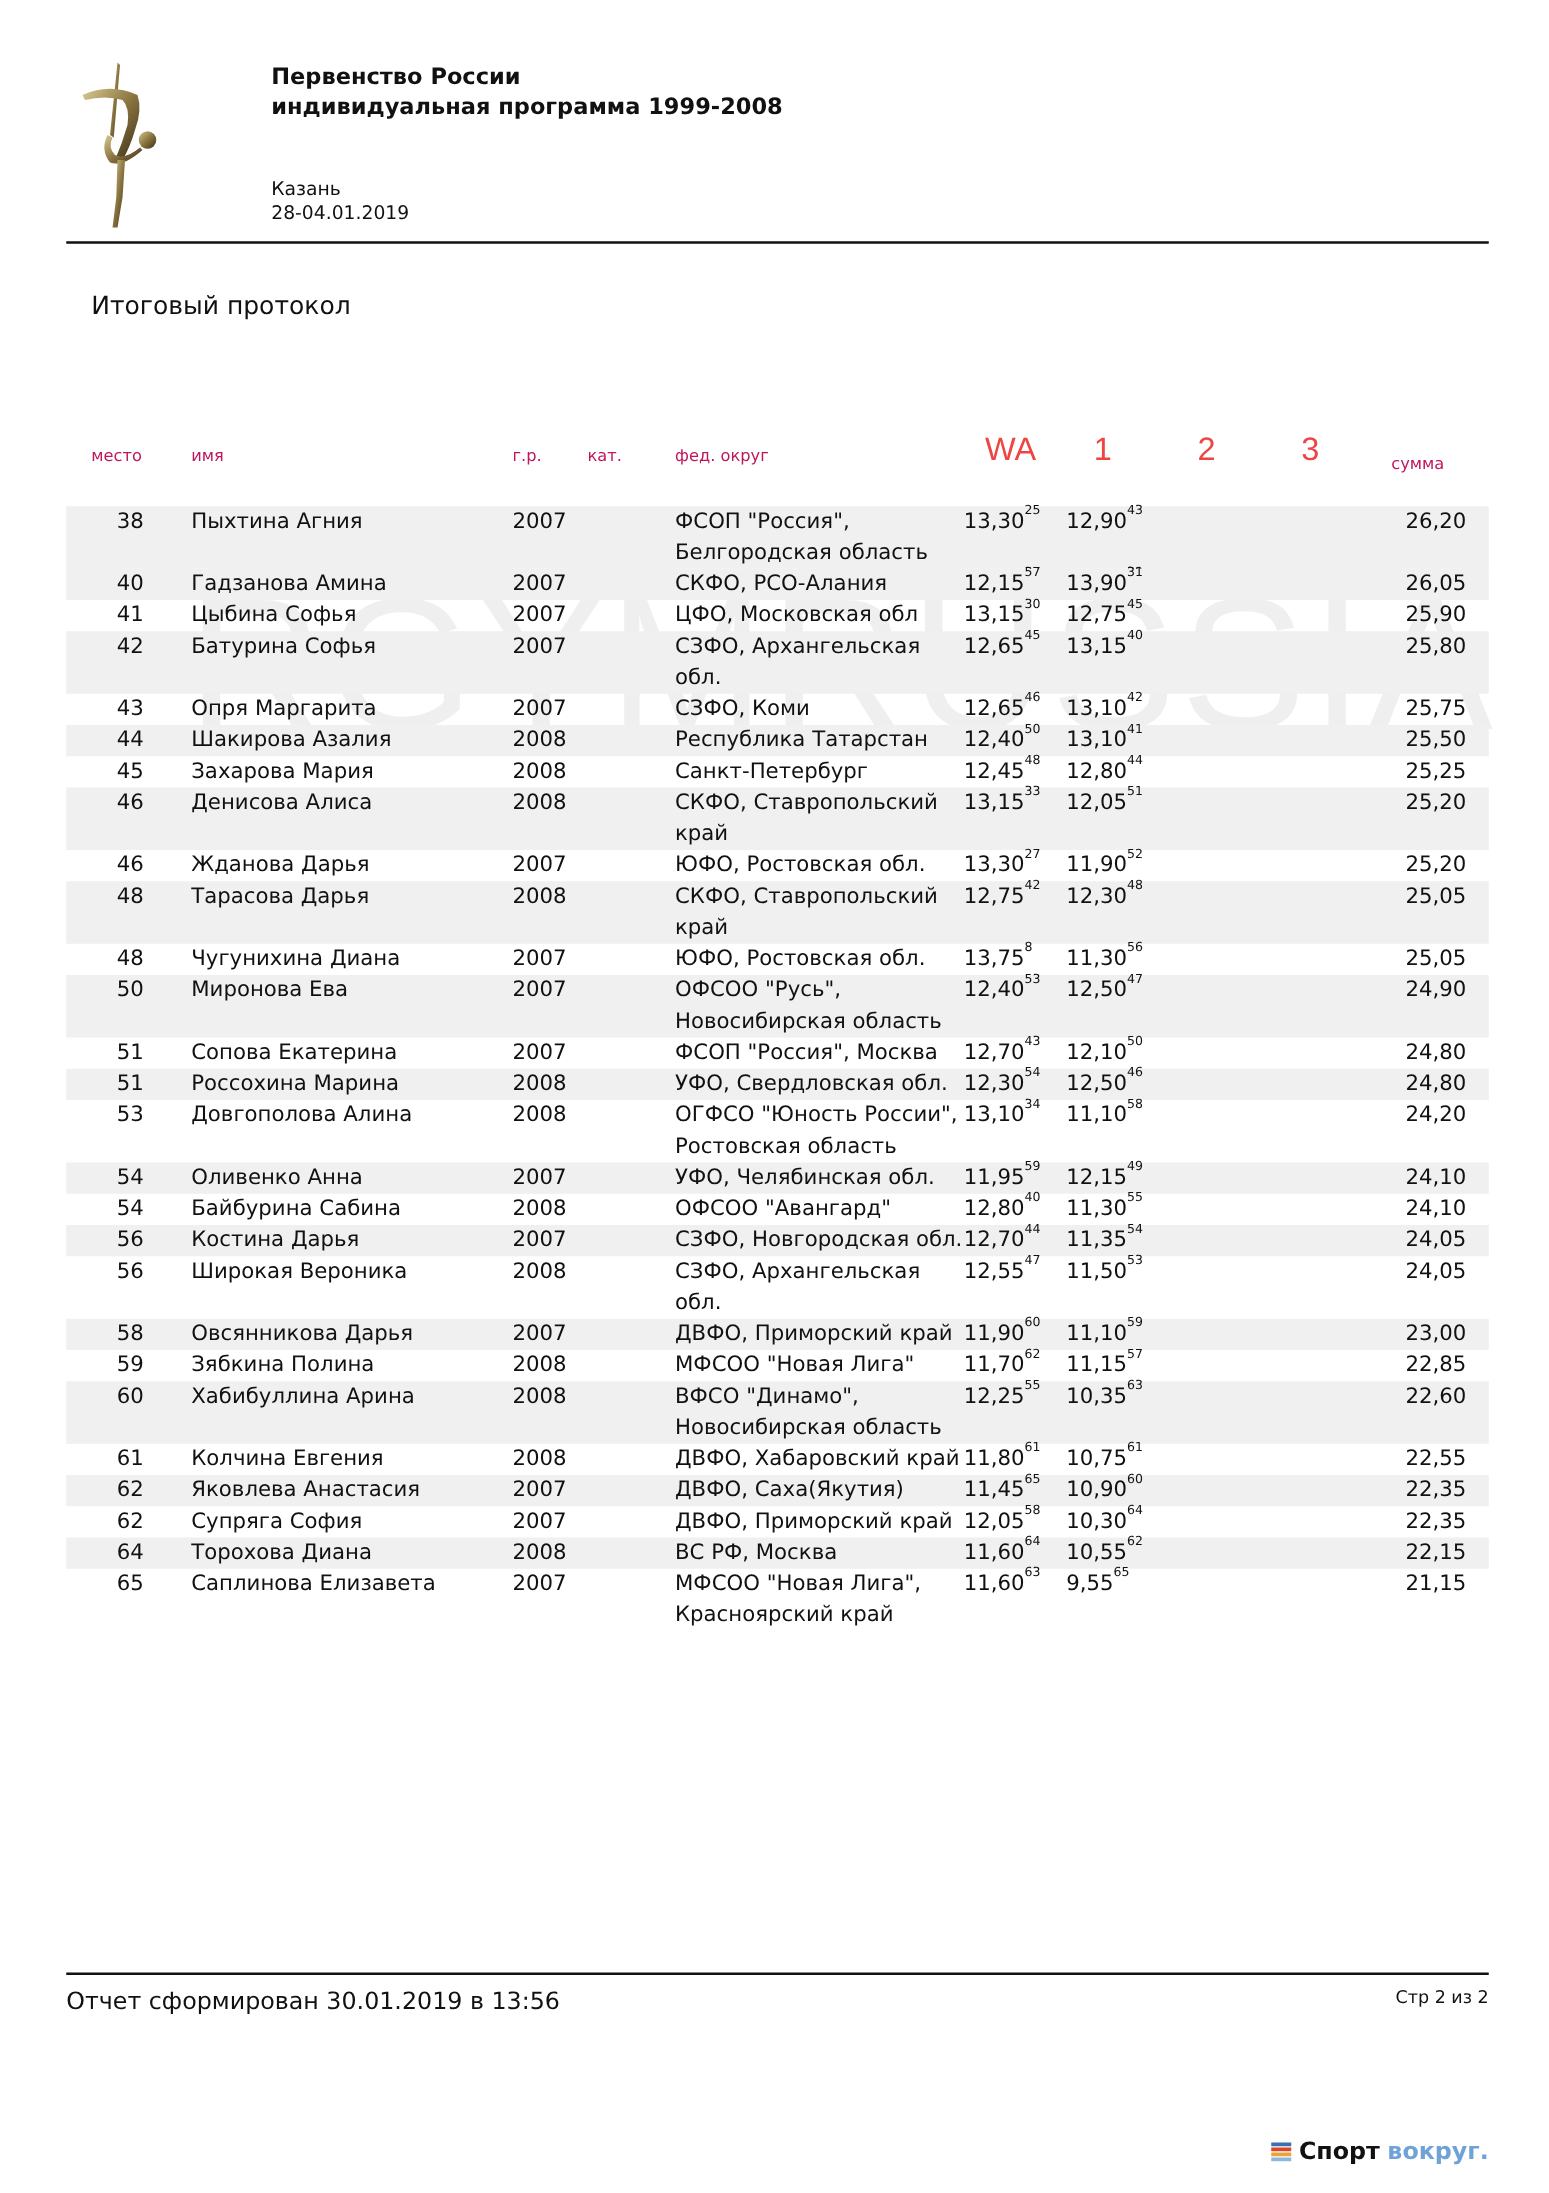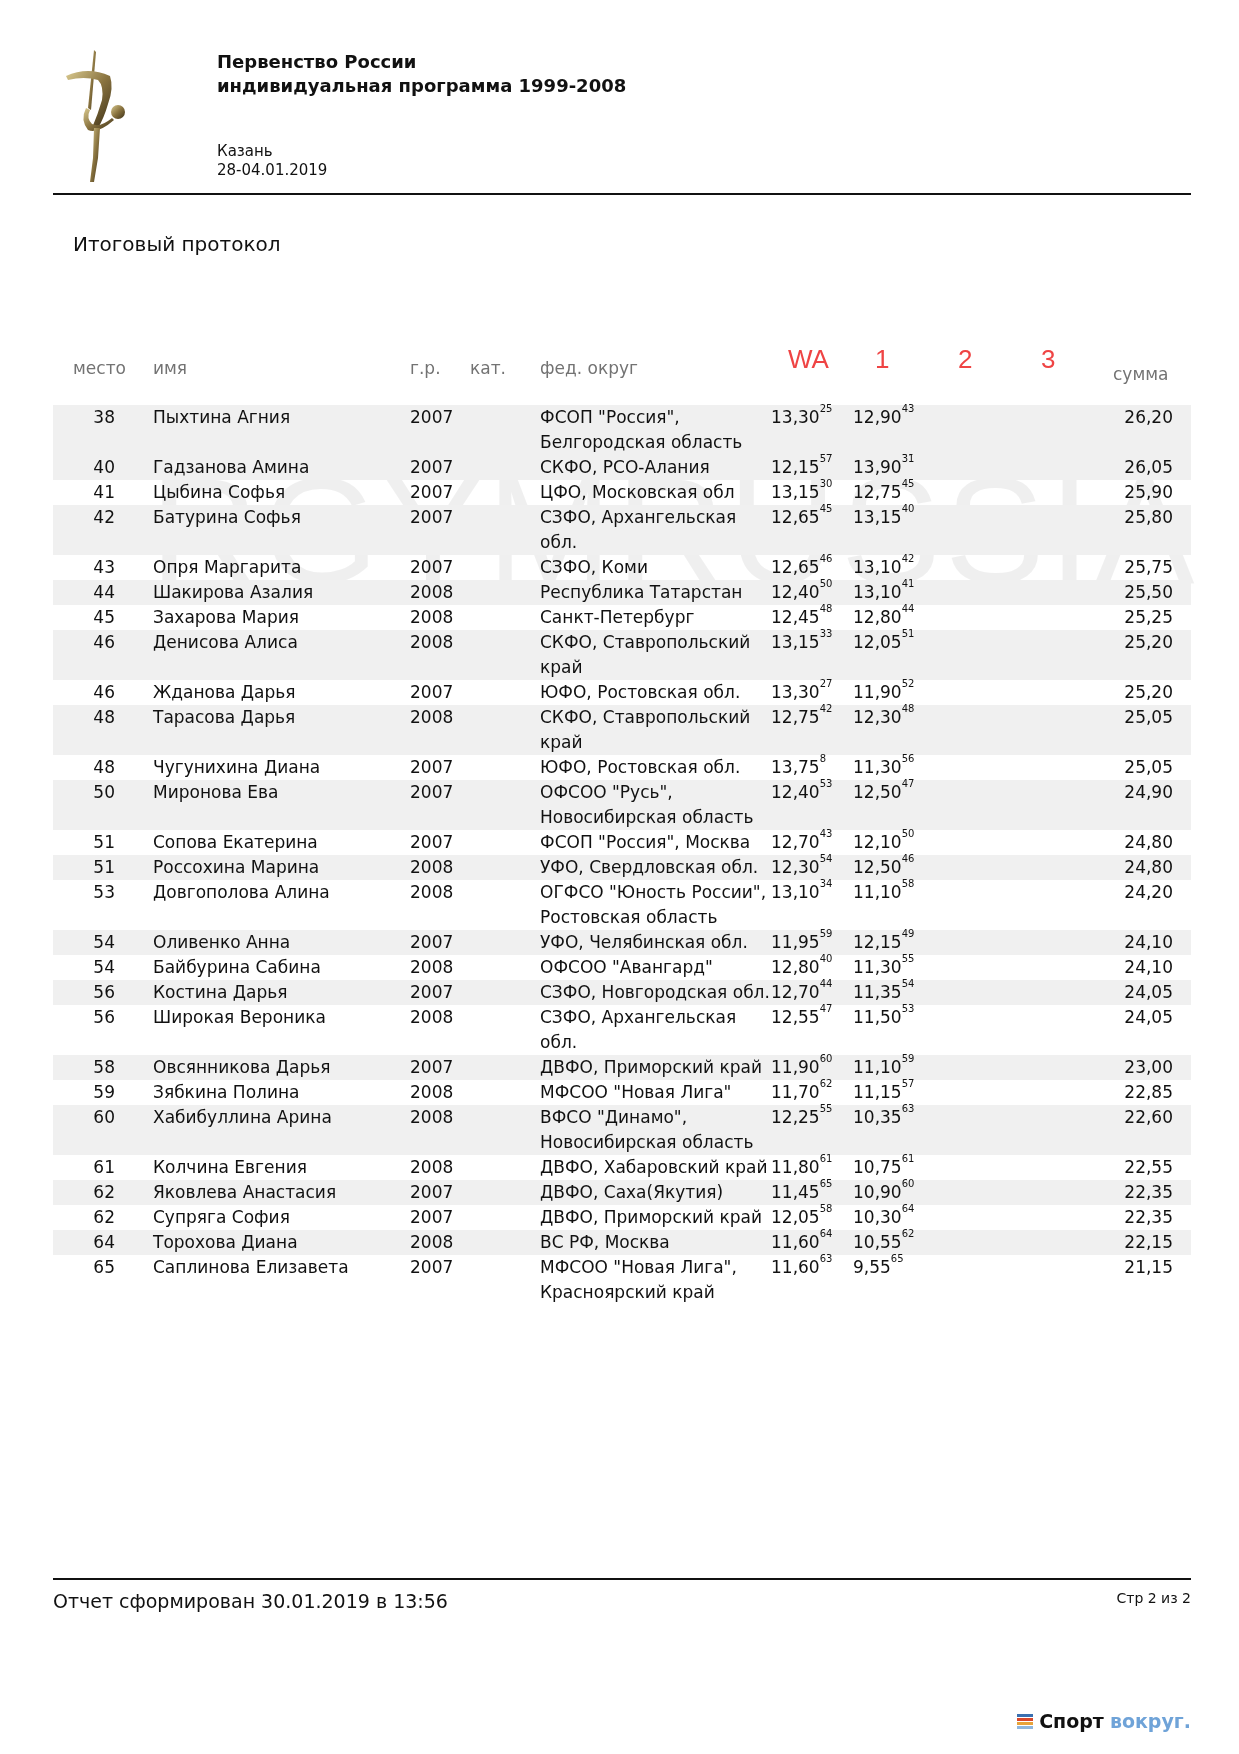--- a/index.html
+++ b/index.html
@@ -6,21 +6,21 @@
   body { width:1239px; height:1754px; position:relative; overflow:hidden;
          font-family:"DejaVu Sans", "Liberation Sans", sans-serif; color:#111; }
   .logo { position:absolute; left:58px; top:48px; width:80px; height:135px; }
   .title { position:absolute; left:217px; top:50px; font-weight:bold; font-size:18px; line-height:24px; }
   .place { position:absolute; left:217px; top:142px; font-size:15px; line-height:19px; }
   .rule { position:absolute; left:53px; width:1138px; height:2px; background:#111; }
   .heading { position:absolute; left:53px; top:232px; font-size:20px; font-weight:normal;margin-left:20px; }
   .watermark { position:absolute; left:150px; top:445px; font-size:150px; color:#000; opacity:0.06;
                letter-spacing:4px; font-family:"Liberation Sans", sans-serif; white-space:nowrap; pointer-events:none; }
   .thead { position:absolute; top:350px; left:53px; width:1138px; height:30px; }
-  .thead span { position:absolute; font-size:17px; color:#737373; }
+  .thead span { position:absolute; font-size:13px; color:#be185d; }
   .thead .big { font-size:26px; font-family:"Liberation Sans Narrow","Liberation Sans", sans-serif; color:#ef4444; top:-6px; }
   .table { position:absolute; left:53px; top:405px; width:1138px; }
   .row { position:relative; width:100%; font-size:17px; line-height:25px; }
   .row.shade { background:#f0f0f0; }
   .row > div { position:absolute; top:0; }
   .c-place { left:0; width:62px; text-align:right; }
   .c-name { left:100px; }
   .c-year { left:357px; }
   .c-region { left:487px; width:230px; white-space:normal; position:relative !important; display:block; }
   .c-wa { left:718px; }

